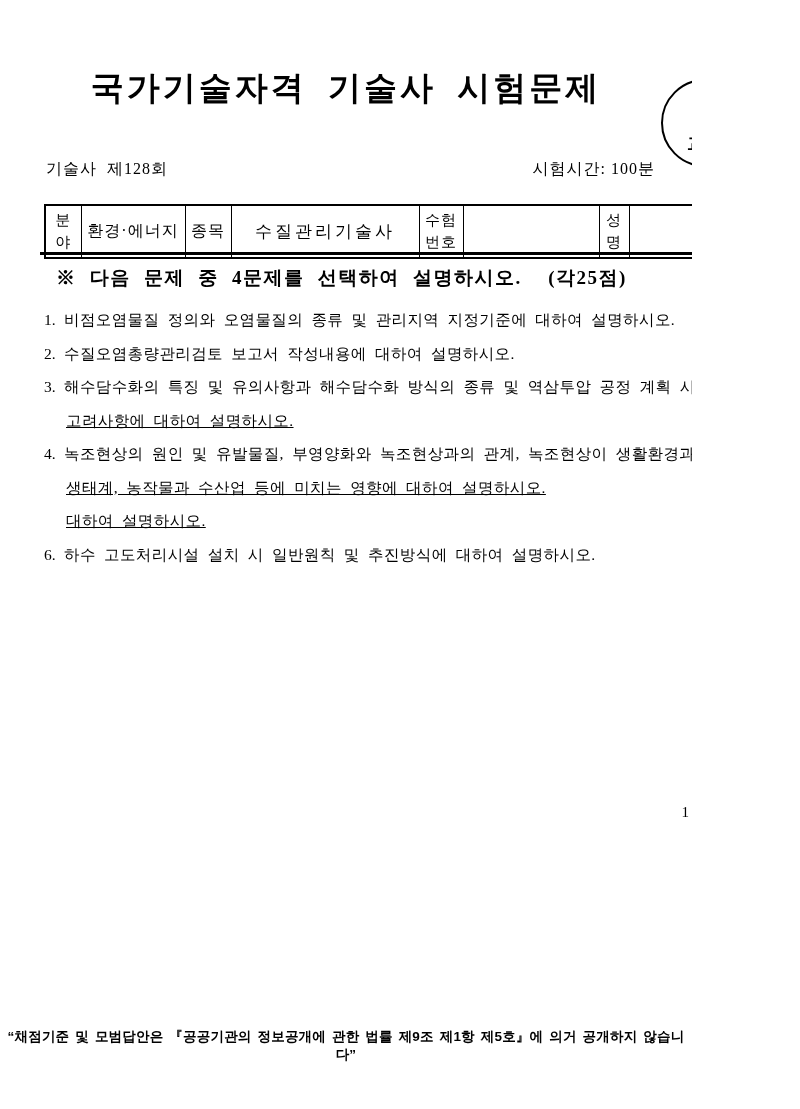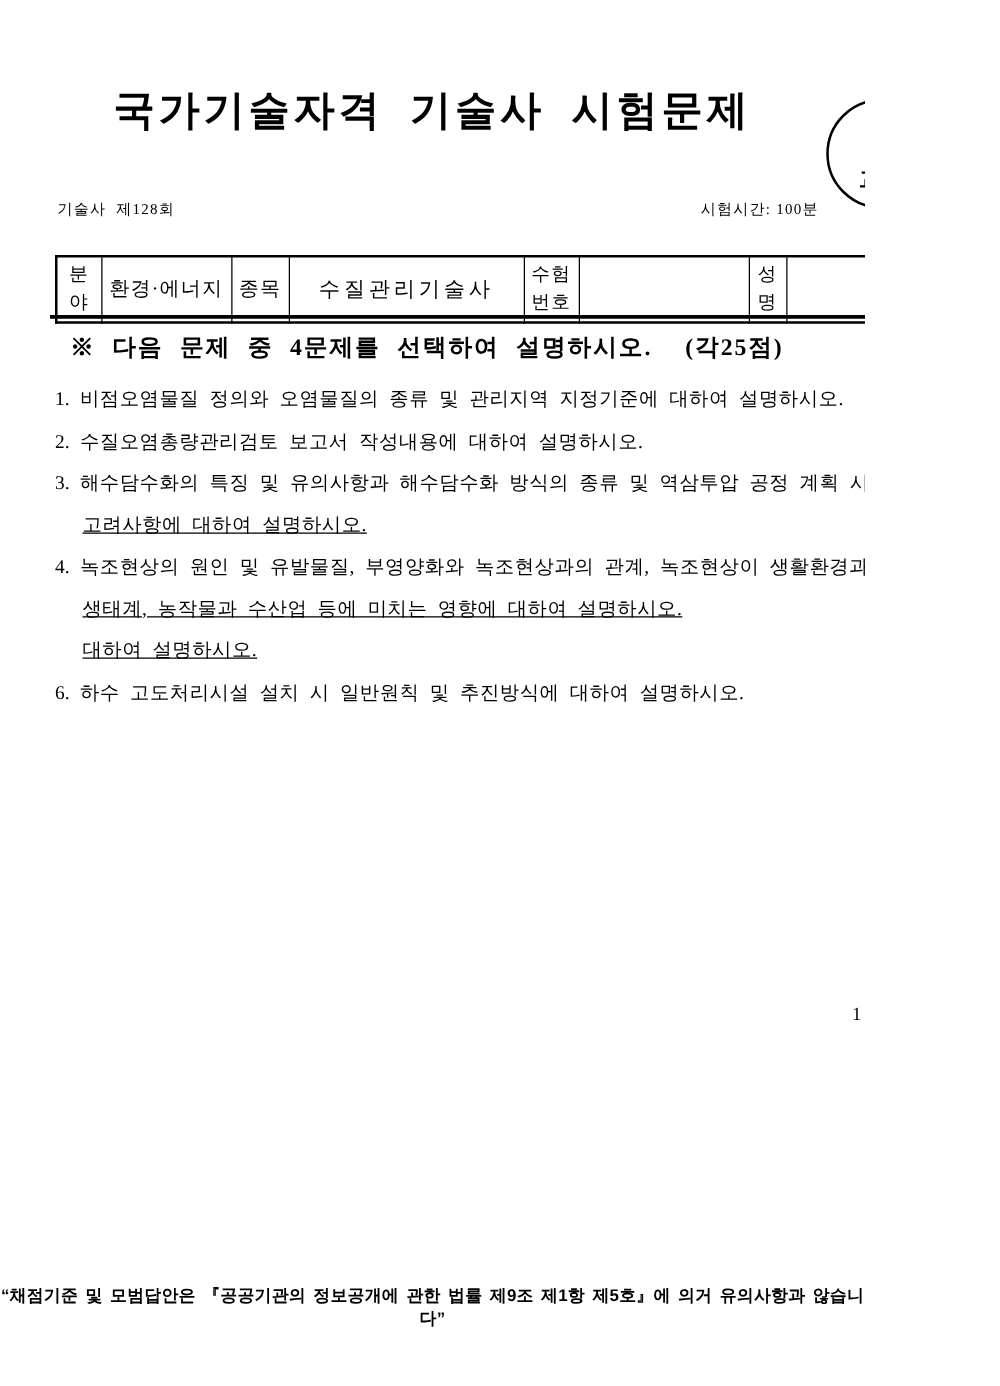--- a/index.html
+++ b/index.html
@@ -56,21 +56,21 @@
     letter-spacing: 1px;
   }
 
   
   .meta-row {
     position: absolute;
     top: 159px;
     left: 44px;
     width: 713px;
     height: 22px;
-    font-size: 12px;
+    font-size: 16px;
   }
   .meta-left  { position: absolute; left: 2px; top: 0; white-space: pre; letter-spacing: 1px; }
   .meta-right { position: absolute; right: 102px; top: 0; white-space: pre; letter-spacing: 1px; text-align: right; }
 
   
   table.info-table {
     position: absolute;
     top: 183px;
     left: 44px;
     width: 713px;
@@ -232,15 +232,15 @@
     </div>
 
     <div class="question">
       <span class="qline"><span class="qno">6.</span><span>하수 고도처리시설 설치 시 일반원칙 및 추진방식에 대하여 설명하시오.</span></span>
     </div>
 
   </div>
 
   <div class="page-number">1 - 1</div>
 
-  <div class="footer-note">“채점기준 및 모범답안은 『공공기관의 정보공개에 관한 법률 제9조 제1항 제5호』에 의거 유의사항과 않습니다”</div>
+  <div class="footer-note">“채점기준 및 모범답안은 『공공기관의 정보공개에 관한 법률 제9조 제1항 제5호』에 의거 공개하지 않습니다”</div>
 
 </div>
 
 </body></html>

